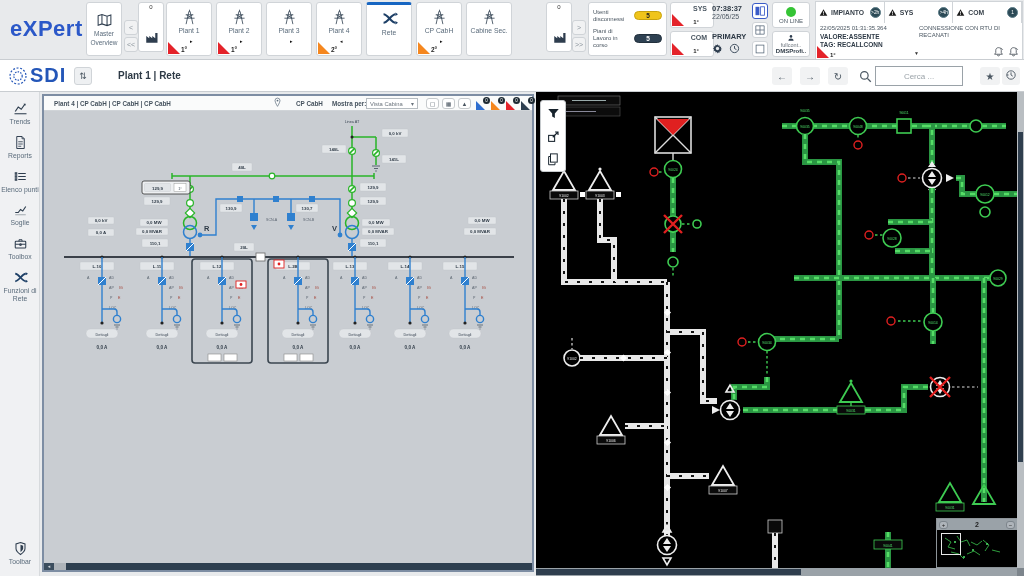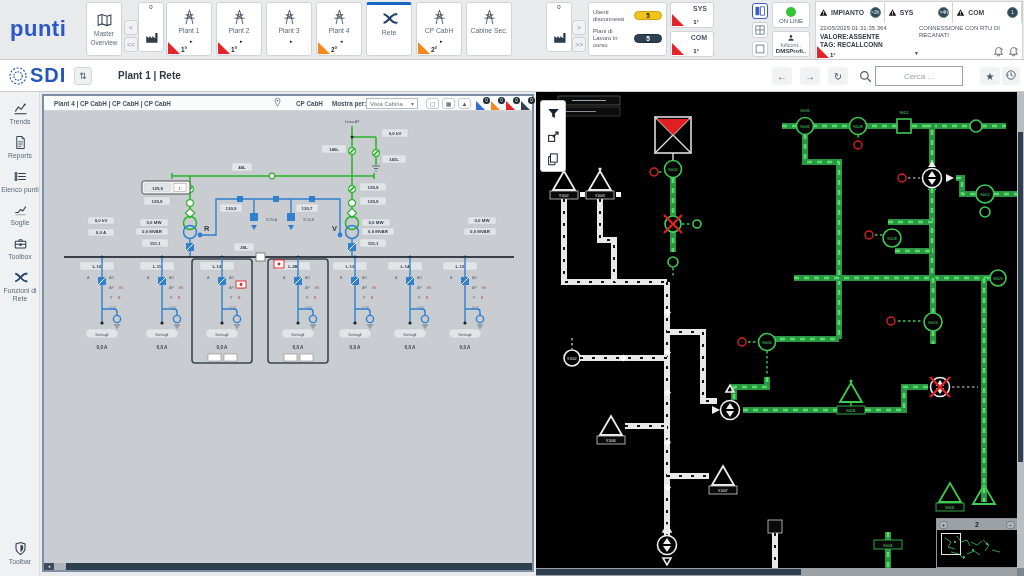--- a/index.html
+++ b/index.html
@@ -231,21 +231,21 @@
         <path d="M10 5.5V10l3 2M3 10h3" stroke="#4a5661" stroke-width="1.5" fill="none"></path>
       </symbol>
 <symbol id="i-sdi" viewBox="0 0 20 20">
         <circle cx="10" cy="10" r="8" fill="none" stroke="#2456b8" stroke-width="1.2" stroke-dasharray="2 1.6"></circle>
         <circle cx="10" cy="10" r="4.2" fill="none" stroke="#2456b8" stroke-width="1.2" stroke-dasharray="1.5 1.2"></circle>
       </symbol>
 </defs>
 </svg>
 
 <header class="topbar">
-  <div class="logo">punti</div>
+  <div class="logo">eXPert</div>
 
   <button class="card mo">
     <svg class="ic16">
         <use href="#i-map"></use>
       </svg>
     <span class="mol">Master</span>
     <span class="mol">Overview</span>
   </button>
 
   <button class="mini" style="left:124px;top:20px">&lt;</button>
@@ -337,20 +337,33 @@
     <span class="sclbl">SYS</span>
     <span class="scprio">1°</span>
     <span class="corner red"></span>
   </button>
   <button class="card sc" style="top:31px">
     <span class="sclbl">COM</span>
     <span class="scprio">1°</span>
     <span class="corner red"></span>
   </button>
 
+  <div class="clock">
+    <div class="ctime">07:38:37</div>
+    <div class="cdate">22/05/25</div>
+    <div class="cmode">PRIMARY</div>
+    <div class="cicons">
+      <svg class="ic10">
+          <use href="#i-gear"></use>
+        </svg>
+      <svg class="ic10">
+          <use href="#i-clockg"></use>
+        </svg>
+    </div>
+  </div>
 
   <div class="laycol">
     <button class="laybtn on">
         <svg class="ic12">
           <use href="#i-cols"></use>
         </svg>
       </button>
     <button class="laybtn">
         <svg class="ic12">
           <use href="#i-grid"></use>

